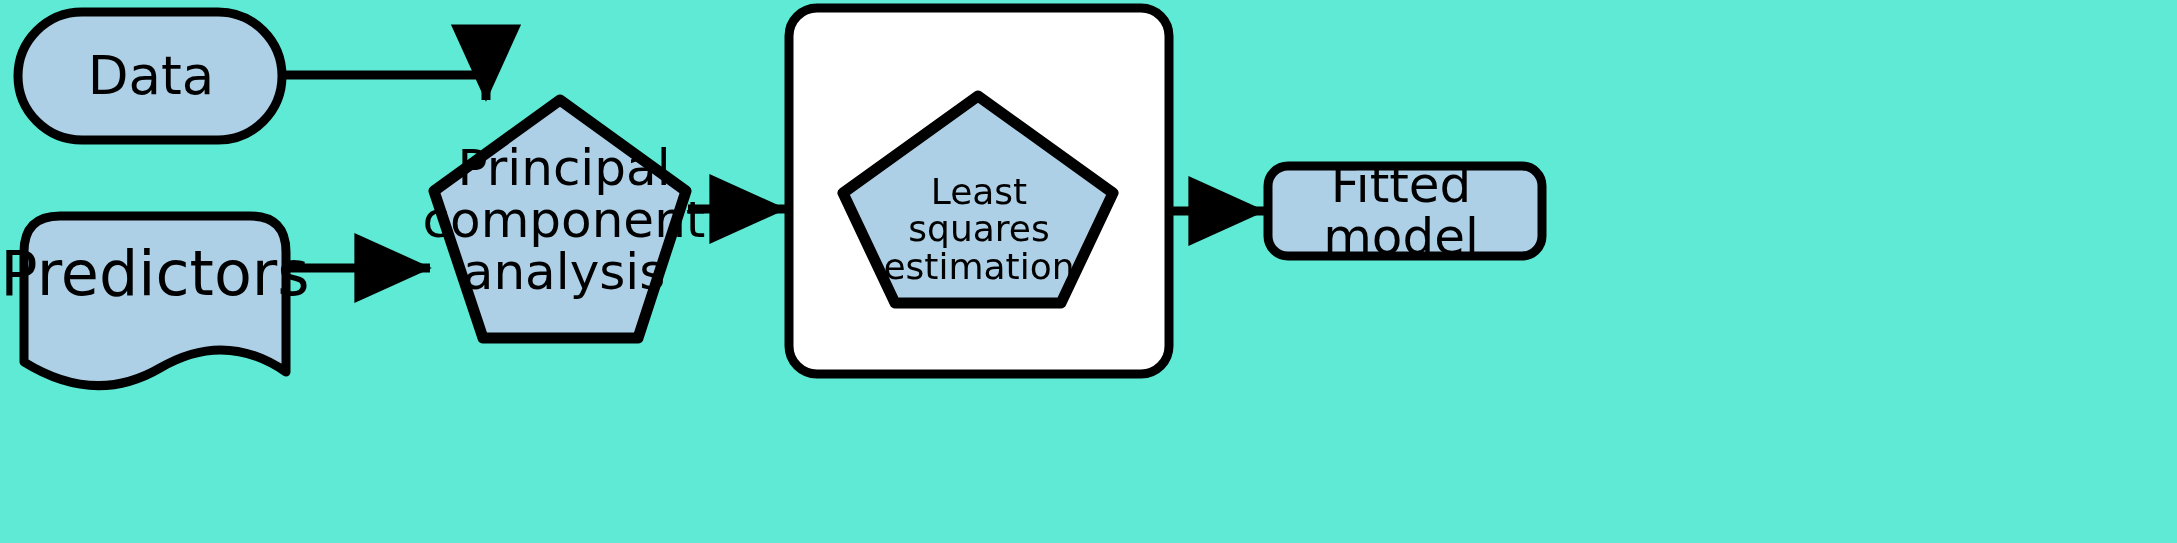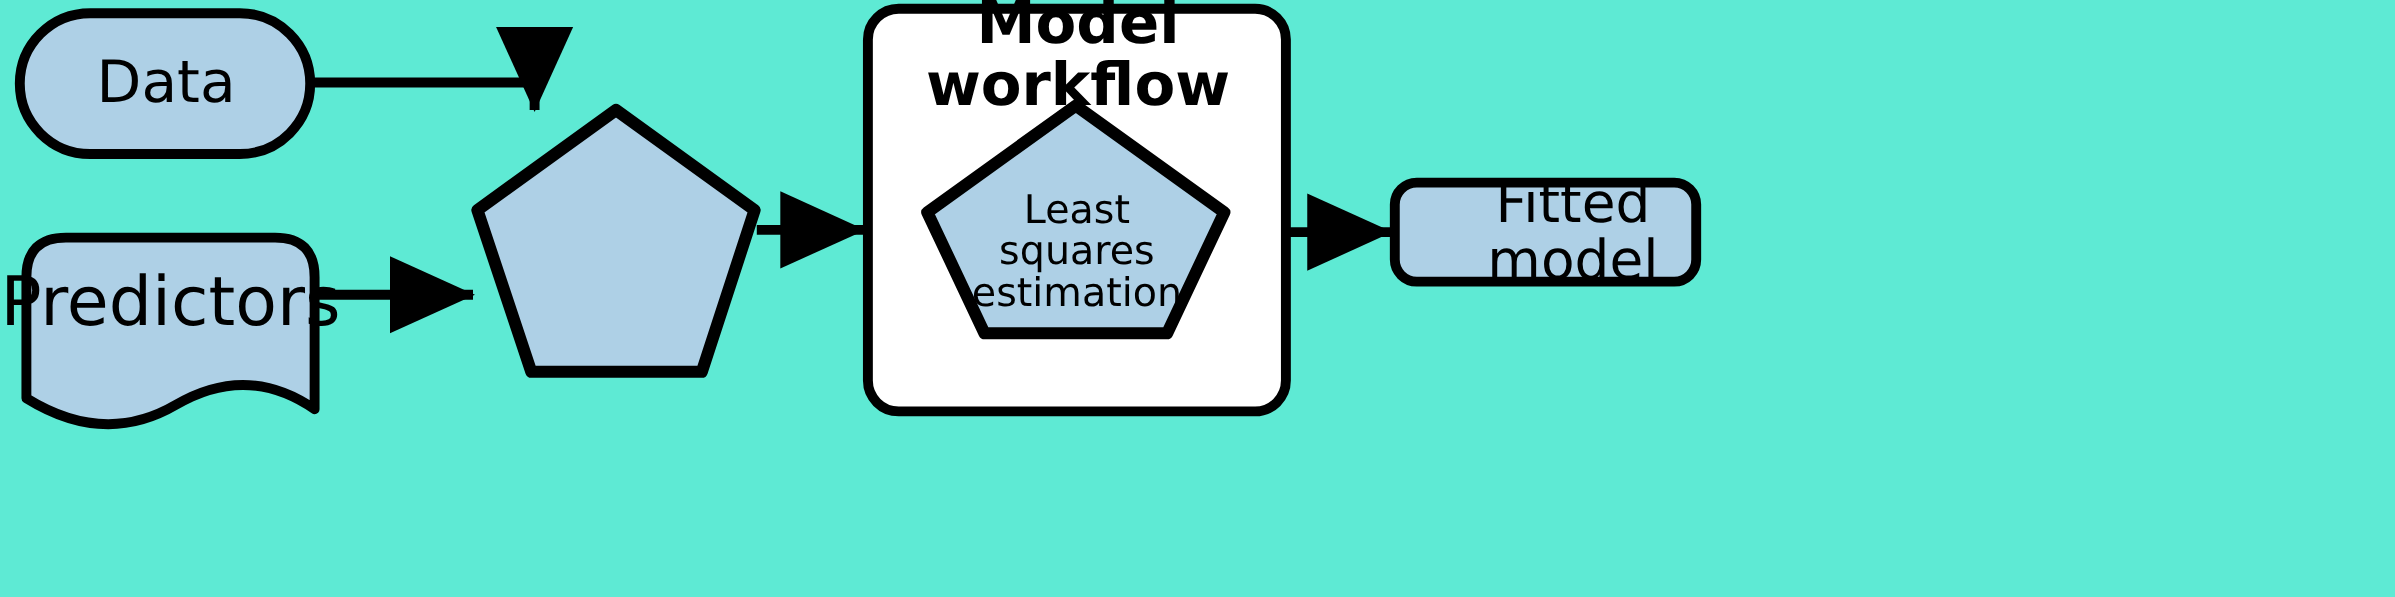--- a/index.html
+++ b/index.html
@@ -33,21 +33,21 @@
     font-weight: 400;
     line-height: 1.04;
     white-space: pre-line;
     pointer-events: none;
   }
   .lbl-data      { left: 20px;   top: 12px;  width: 262px; height: 128px; font-size: 53px; }
   .lbl-pred      { left: 24px;   top: 214px; width: 262px; height: 120px; font-size: 62px; }
   .lbl-pca       { left: 440px;  top: 130px; width: 248px; height: 180px; font-size: 50px; }
   .lbl-wf-title  { left: 800px;  top: 18px;  width: 360px; height: 62px;  font-size: 54px; font-weight: 700; }
   .lbl-ls        { left: 845px;  top: 139px; width: 268px; height: 180px; font-size: 36px; }
-  .lbl-fitted    { left: 1272px; top: 170px; width: 258px; height: 82px;  font-size: 50px; margin-left: 29px; }
+  .lbl-fitted    { left: 1272px; top: 170px; width: 258px; height: 82px;  font-size: 50px; }
 </style>
 </head>
 <body>
 
 <div id="canvas">
 
   <svg id="flow" viewBox="0 0 2177 543" xmlns="http://www.w3.org/2000/svg">
     <defs>
       <marker id="arrowhead" markerWidth="9" markerHeight="9" refX="8.4" refY="4.5" orient="auto" markerUnits="strokeWidth">
         <path d="M0,0.6 L8.6,4.5 L0,8.4 Z" fill="#000000"></path>
@@ -89,22 +89,24 @@
 
     <path d="M 688 209 L 785 209" fill="none" stroke="#000000" stroke-width="9" marker-end="url(#arrowhead)"></path>
 
     <path d="M 1172 211 L 1264 211" fill="none" stroke="#000000" stroke-width="9" marker-end="url(#arrowhead)"></path>
   </svg>
 
   <div class="node-label lbl-data">Data</div>
 
   <div class="node-label lbl-pred">Predictors</div>
 
+  <div class="node-label lbl-pca">Principal
+component
+analysis</div>
 
-  <div class="node-label lbl-wf-title">Model workflow</div>
 
   <div class="node-label lbl-ls">Least
 squares
 estimation</div>
 
   <div class="node-label lbl-fitted">Fitted model</div>
 
 </div>
 
 </body></html>

